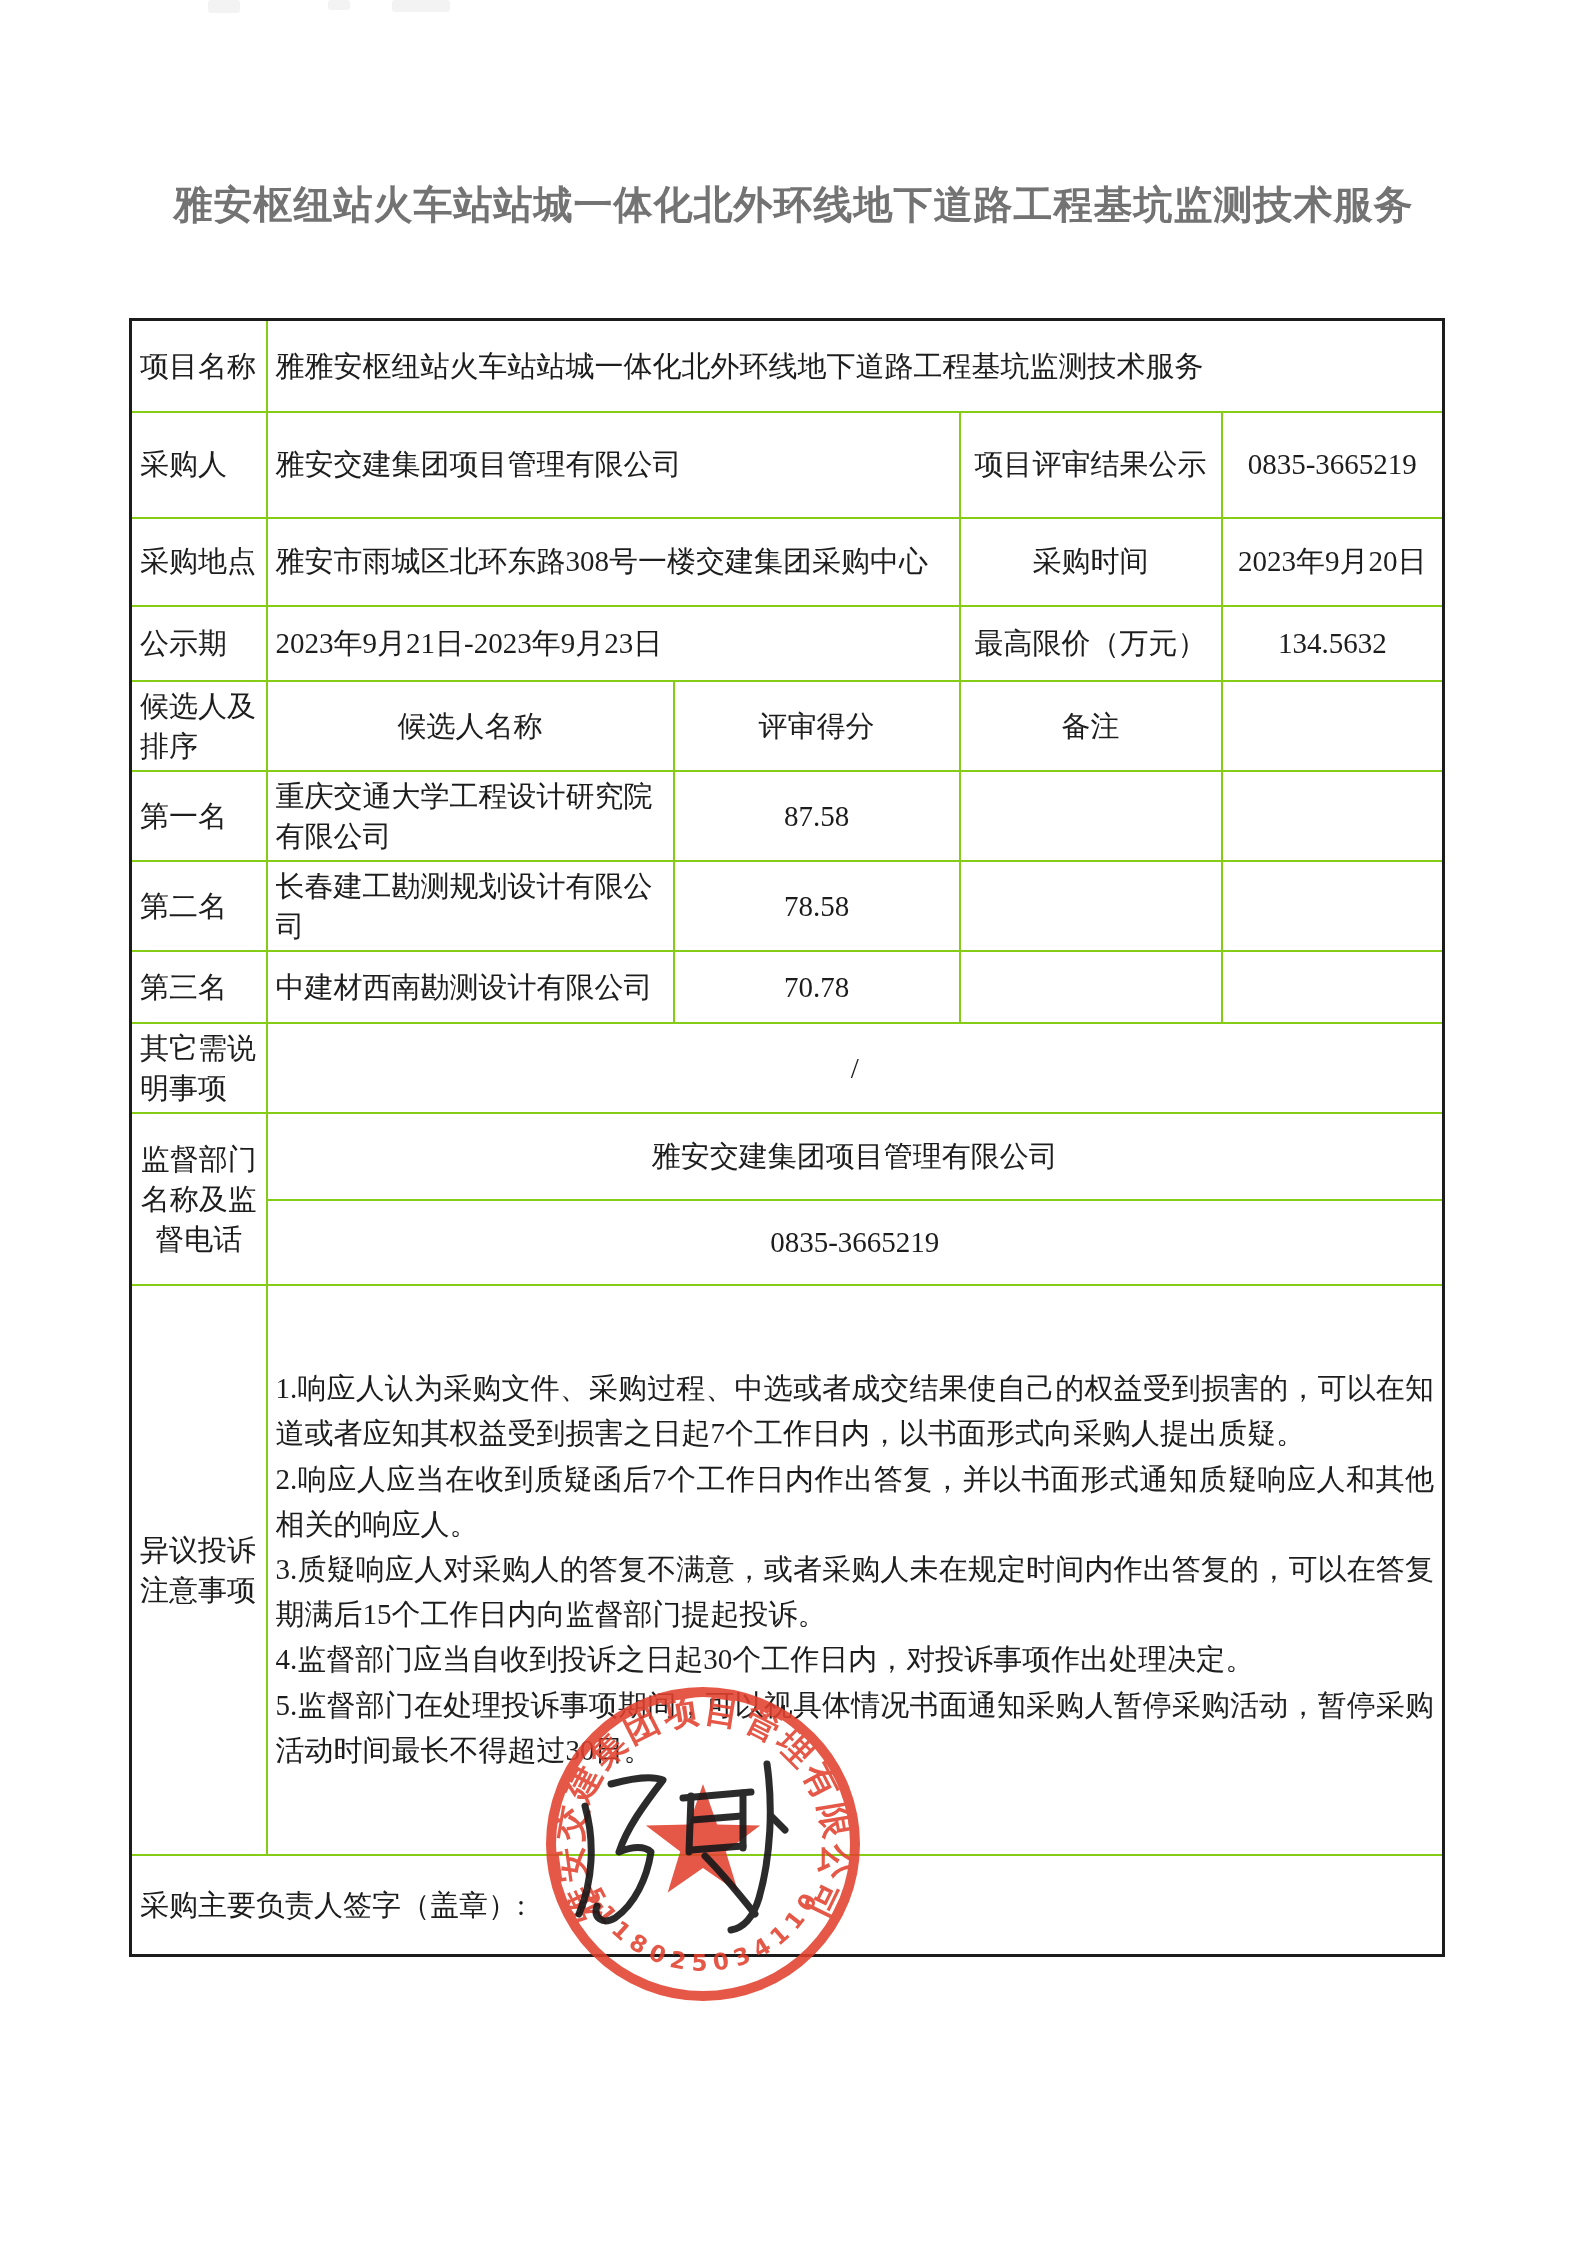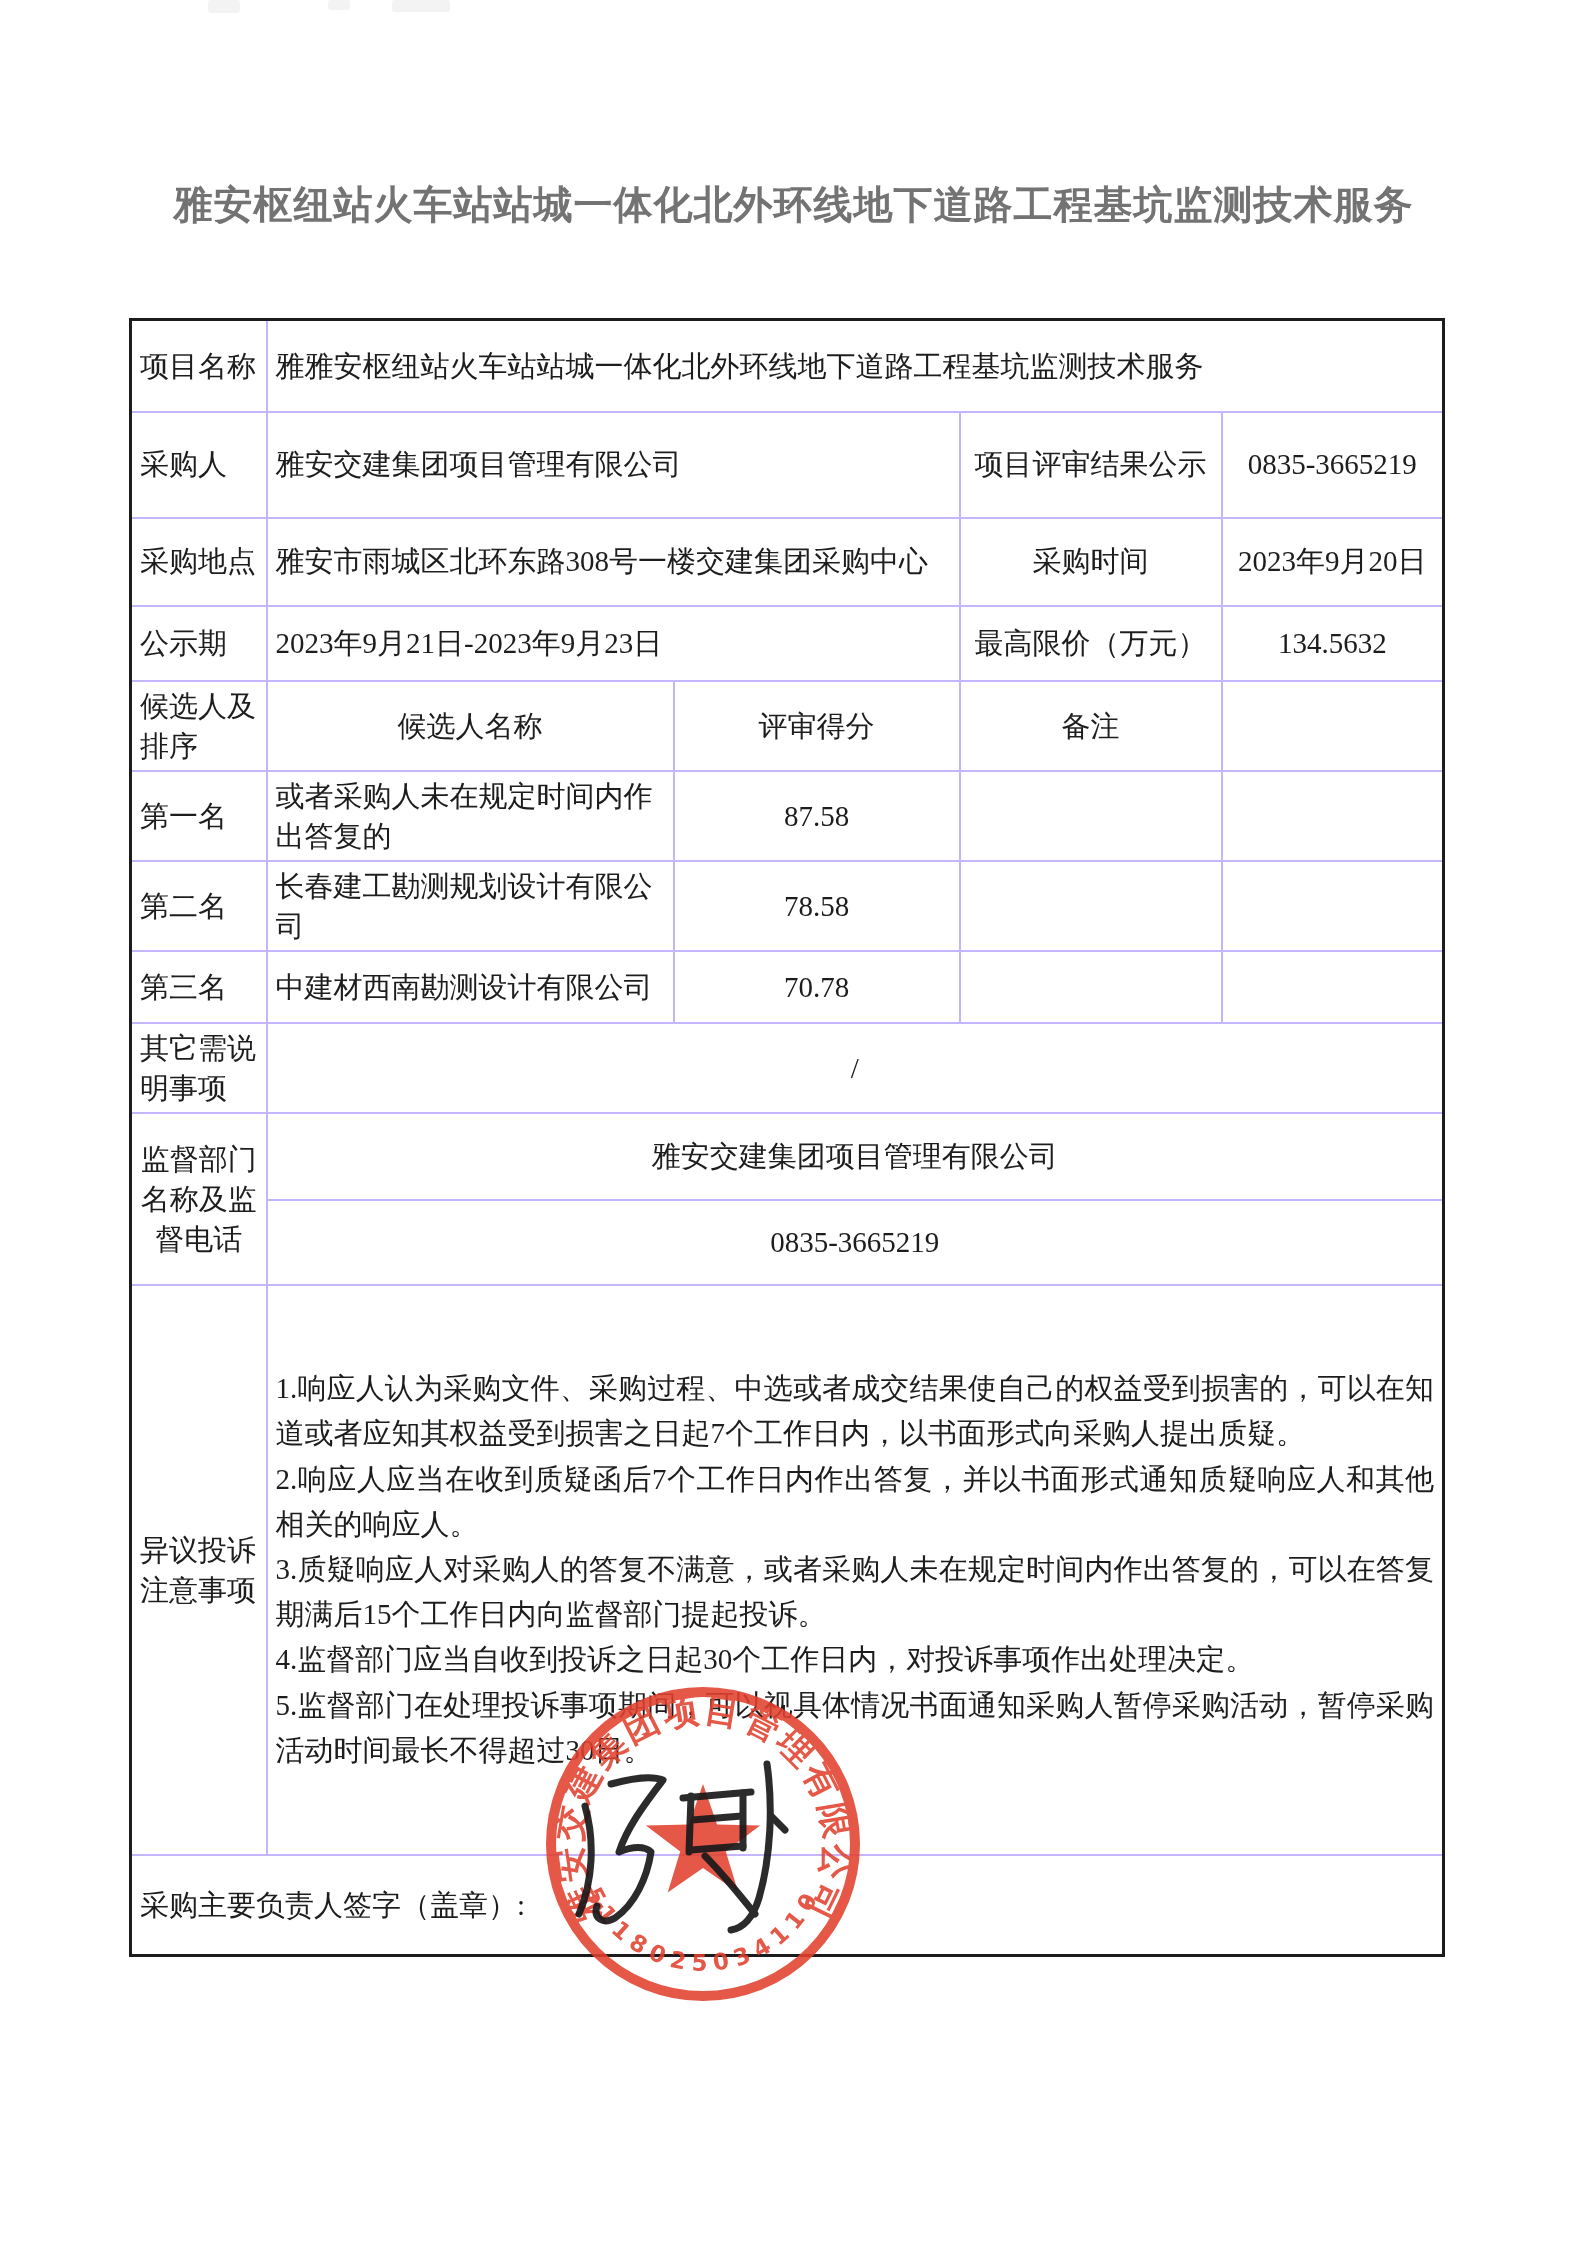--- a/index.html
+++ b/index.html
@@ -17,21 +17,21 @@
     position:absolute;left:0;top:176px;width:100%;
     text-align:center;font-size:39px;font-weight:700;
     line-height:58px;letter-spacing:1px;color:#737373;
   }
   table.main{
     position:absolute;left:129px;top:318px;
     width:1313px;table-layout:fixed;
     border-collapse:collapse;border:3px solid #1c1c1c;
   }
   table.main td{
-    border:2px solid #c4b5fd;
+    border:2px solid #84cc16;
     font-size:29px;line-height:1.38;
     padding:4px 8px;vertical-align:middle;
     overflow:hidden;word-break:break-all;
   }
   td.label{padding:4px 6px;text-align:left;}
   td.label-c{padding:4px 4px;text-align:center;}
   td.center{text-align:center;}
   td.objection-text{padding:10px 14px;text-align:justify;}
   td.objection-text p{margin:0;line-height:1.56;}
   td.sign-row{padding:4px 6px;}
@@ -87,21 +87,21 @@
       </tr>
       <tr style="height:72px">
         <td class="label">候选人及排序</td>
         <td class="center">候选人名称</td>
         <td class="center">评审得分</td>
         <td class="center">备注</td>
         <td></td>
       </tr>
       <tr style="height:88px">
         <td class="label">第一名</td>
-        <td>或者采购人未在规定时间内作出答复的</td>
+        <td>重庆交通大学工程设计研究院有限公司</td>
         <td class="center">87.58</td>
         <td></td>
         <td></td>
       </tr>
       <tr style="height:85px">
         <td class="label">第二名</td>
         <td>长春建工勘测规划设计有限公司</td>
         <td class="center">78.58</td>
         <td></td>
         <td></td>

